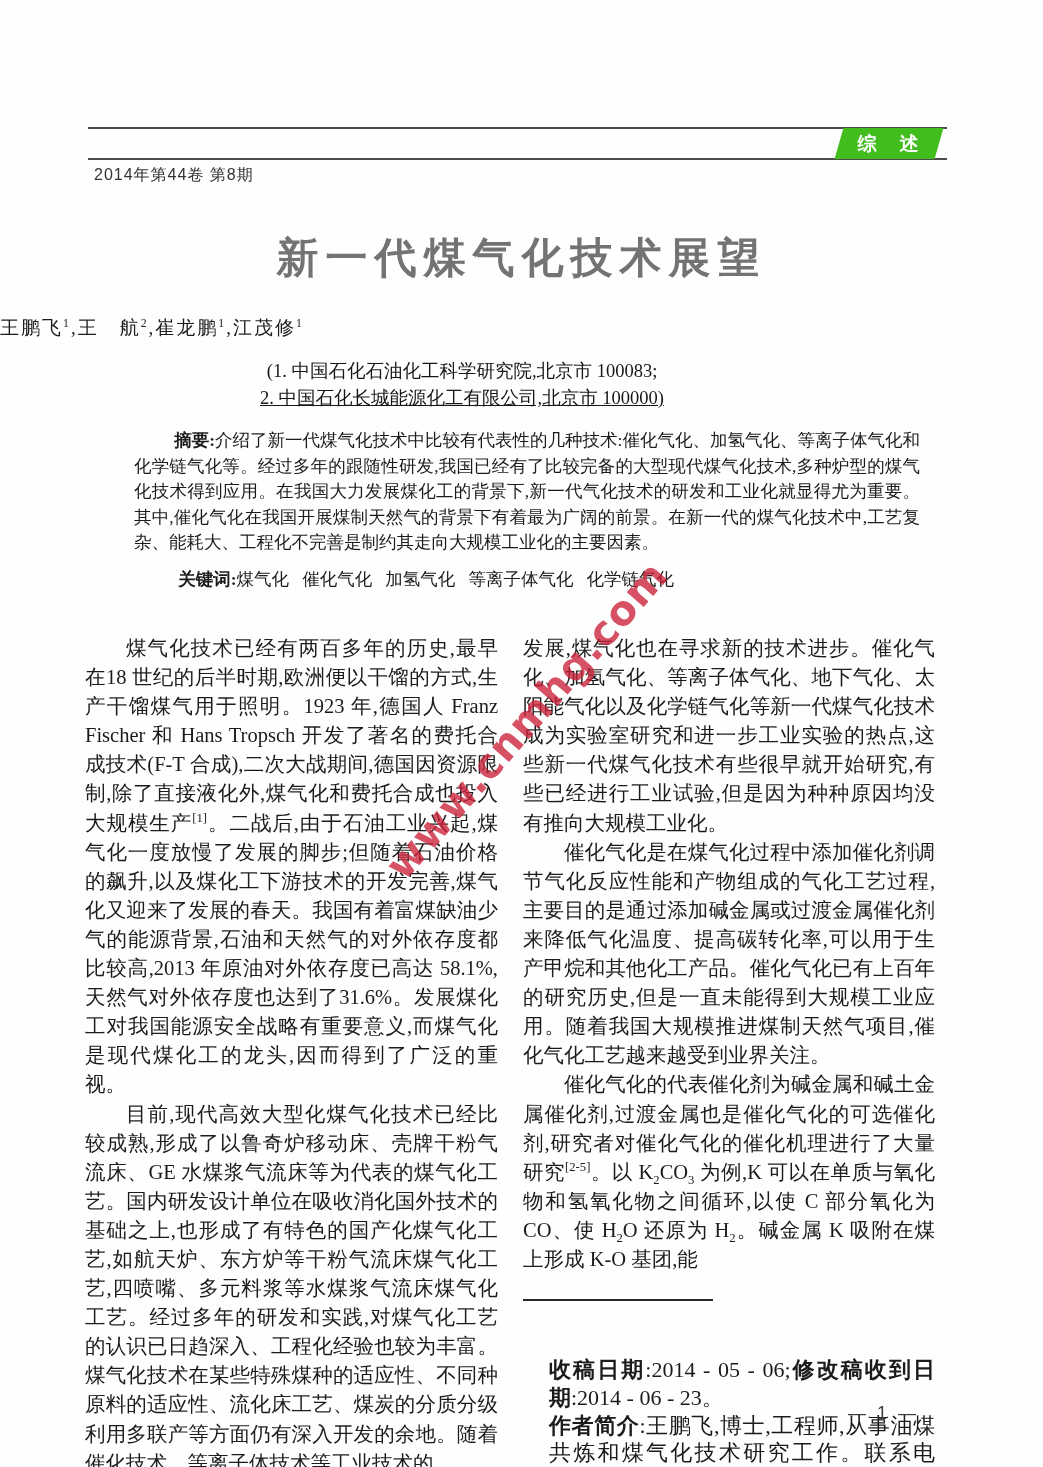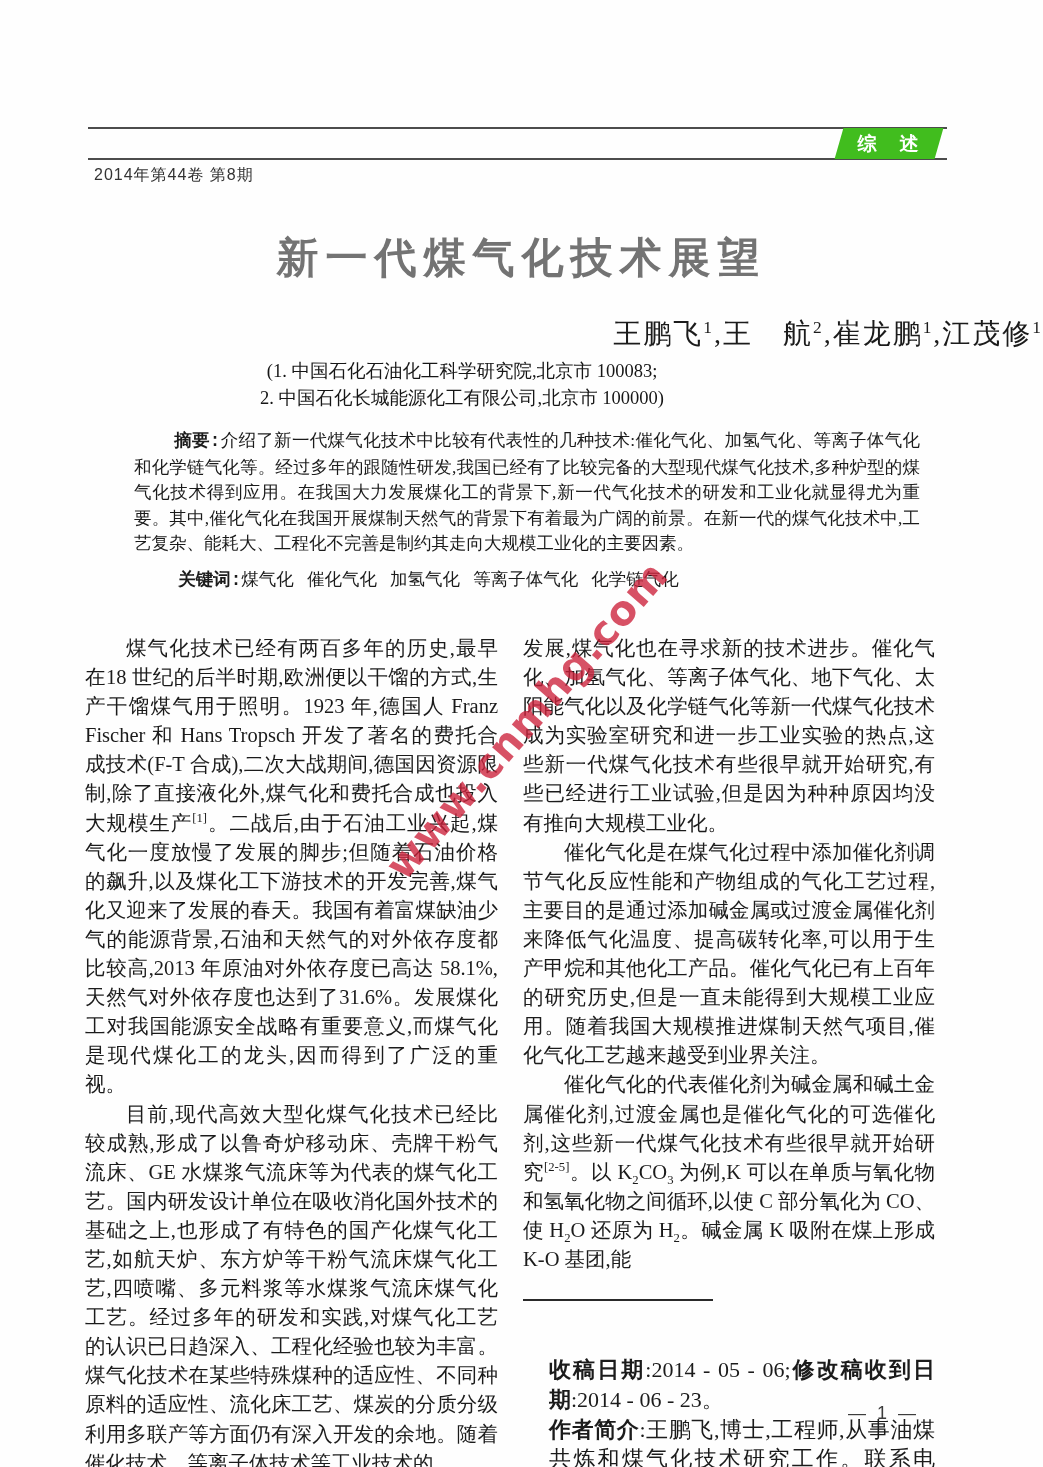--- a/index.html
+++ b/index.html
@@ -1,21 +1,21 @@
 <!DOCTYPE html>
 <html><head>
 <meta charset="utf-8">
 <style>
   html,body{margin:0;padding:0;}
   body{
     width:1043px;height:1467px;position:relative;overflow:hidden;
     background:#fefefe;color:#1b1b1b;
     font-family:"Liberation Serif","DejaVu Serif",serif;
   }
-  .b{font-weight:bold;font-family:Liberation Mono, monospace;margin-top:12px;}
+  .b{font-weight:bold;font-family:Liberation Serif, serif;margin-top:12px;}
 
   
   .header{
     position:absolute;left:88px;top:127px;width:859px;height:29px;
     border-top:2px solid #4c4c4c;border-bottom:2px solid #4c4c4c;
   }
   .issue{
     position:absolute;left:6px;top:4px;font-size:16px;color:#333;
     font-family:"Liberation Sans","DejaVu Sans",sans-serif;letter-spacing:1px;margin-top:32px;
   }
@@ -38,29 +38,29 @@
     font-size:19px;font-weight:bold;line-height:31px;letter-spacing:2px;
   }
 
   
   .title{
     position:absolute;left:0;top:230px;width:1043px;margin:0;text-align:center;
     font-family:"Liberation Sans","DejaVu Sans",sans-serif;
     font-size:42px;font-weight:bold;letter-spacing:7px;color:#737373;
   }
   .byline{
-    position:absolute;left:0;top:315px;width:1043px;text-align:right;
-    font-size:28px;letter-spacing:2px;
+    position:absolute;left:0;top:315px;width:1043px;text-align:left;
+    font-size:19px;letter-spacing:2px;
   }
   .affil1,.affil2{
     position:absolute;left:0;width:924px;text-align:center;
     font-size:18.5px;color:#161616;
   }
   .affil1{top:358px;}
-  .affil2{top:385px;}
+  .affil2{top:385px;text-decoration:underline;}
 
   .abstract{
     position:absolute;left:134px;top:428px;width:786px;
     font-size:17.5px;line-height:25.6px;text-align:justify;text-indent:2.3em;
   }
   .keywords{
     position:absolute;left:138px;top:567px;width:786px;
     font-size:17.5px;white-space:pre-wrap;text-indent:2.3em;
   }
 
@@ -129,21 +129,21 @@
   <div class="keywords"><span class="b">关键词:</span><span>煤气化   催化气化   加氢气化   等离子体气化   化学链气化</span></div>
 
   <div class="col col-left">
       <p class="para"><span>煤气化技术已经有两百多年的历史,最早在18 世纪的后半时期,欧洲便以干馏的方式,生产干馏煤气用于照明。1923 年,德国人 Franz Fischer 和 Hans Tropsch 开发了著名的费托合成技术(F-T 合成),二次大战期间,德国因资源限制,除了直接液化外,煤气化和费托合成也投入大规模生产</span><sup>[1]</sup><span>。二战后,由于石油工业兴起,煤气化一度放慢了发展的脚步;但随着石油价格的飙升,以及煤化工下游技术的开发完善,煤气化又迎来了发展的春天。我国有着富煤缺油少气的能源背景,石油和天然气的对外依存度都比较高,2013 年原油对外依存度已高达 58.1%,天然气对外依存度也达到了31.6%。发展煤化工对我国能源安全战略有重要意义,而煤气化是现代煤化工的龙头,因而得到了广泛的重视。</span></p>
       <p class="para"><span>目前,现代高效大型化煤气化技术已经比较成熟,形成了以鲁奇炉移动床、壳牌干粉气流床、GE 水煤浆气流床等为代表的煤气化工艺。国内研发设计单位在吸收消化国外技术的基础之上,也形成了有特色的国产化煤气化工艺,如航天炉、东方炉等干粉气流床煤气化工艺,四喷嘴、多元料浆等水煤浆气流床煤气化工艺。经过多年的研发和实践,对煤气化工艺的认识已日趋深入、工程化经验也较为丰富。煤气化技术在某些特殊煤种的适应性、不同种原料的适应性、流化床工艺、煤炭的分质分级利用多联产等方面仍有深入开发的余地。随着催化技术、等离子体技术等工业技术的</span></p>
     </div>
 
   <div class="col col-right">
       <p class="para noindent"><span>发展,煤气化也在寻求新的技术进步。催化气化、加氢气化、等离子体气化、地下气化、太阳能气化以及化学链气化等新一代煤气化技术成为实验室研究和进一步工业实验的热点,这些新一代煤气化技术有些很早就开始研究,有些已经进行工业试验,但是因为种种原因均没有推向大规模工业化。</span></p>
       <p class="para"><span>催化气化是在煤气化过程中添加催化剂调节气化反应性能和产物组成的气化工艺过程,主要目的是通过添加碱金属或过渡金属催化剂来降低气化温度、提高碳转化率,可以用于生产甲烷和其他化工产品。催化气化已有上百年的研究历史,但是一直未能得到大规模工业应用。随着我国大规模推进煤制天然气项目,催化气化工艺越来越受到业界关注。</span></p>
-      <p class="para"><span>催化气化的代表催化剂为碱金属和碱土金属催化剂,过渡金属也是催化气化的可选催化剂,这些新一代煤气化技术有些很早就开始研究</span><sup>[2-5]</sup><span>。以 K</span><sub>2</sub><span>CO</span><sub>3</sub><span> 为例,K 可以在单质与氧化物和氢氧化物之间循环,以使 C 部分氧化为 CO、使 H</span><sub>2</sub><span>O 还原为 H</span><sub>2</sub><span>。碱金属 K 吸附在煤上形成 K-O 基团,能</span></p>
+      <p class="para"><span>催化气化的代表催化剂为碱金属和碱土金属催化剂,过渡金属也是催化气化的可选催化剂,研究者对催化气化的催化机理进行了大量研究</span><sup>[2-5]</sup><span>。以 K</span><sub>2</sub><span>CO</span><sub>3</sub><span> 为例,K 可以在单质与氧化物和氢氧化物之间循环,以使 C 部分氧化为 CO、使 H</span><sub>2</sub><span>O 还原为 H</span><sub>2</sub><span>。碱金属 K 吸附在煤上形成 K-O 基团,能</span></p>
     </div>
 
   <div class="foot-rule"></div>
 
   <div class="footnote">
       <p class="para noindent"><span class="b">收稿日期</span><span>:2014 - 05 - 06;</span><span class="b">修改稿收到日期</span><span>:2014 - 06 - 23。</span></p>
       <p class="para noindent"><span class="b">作者简介</span><span>:王鹏飞,博士,工程师,从事油煤共炼和煤气化技术研究工作。联系电话:010 - 82368832,E-mail:wangpengfei.ripp@ sinopec.com。</span></p>
     </div>
 
   <div class="pageno">— 1 —</div>

